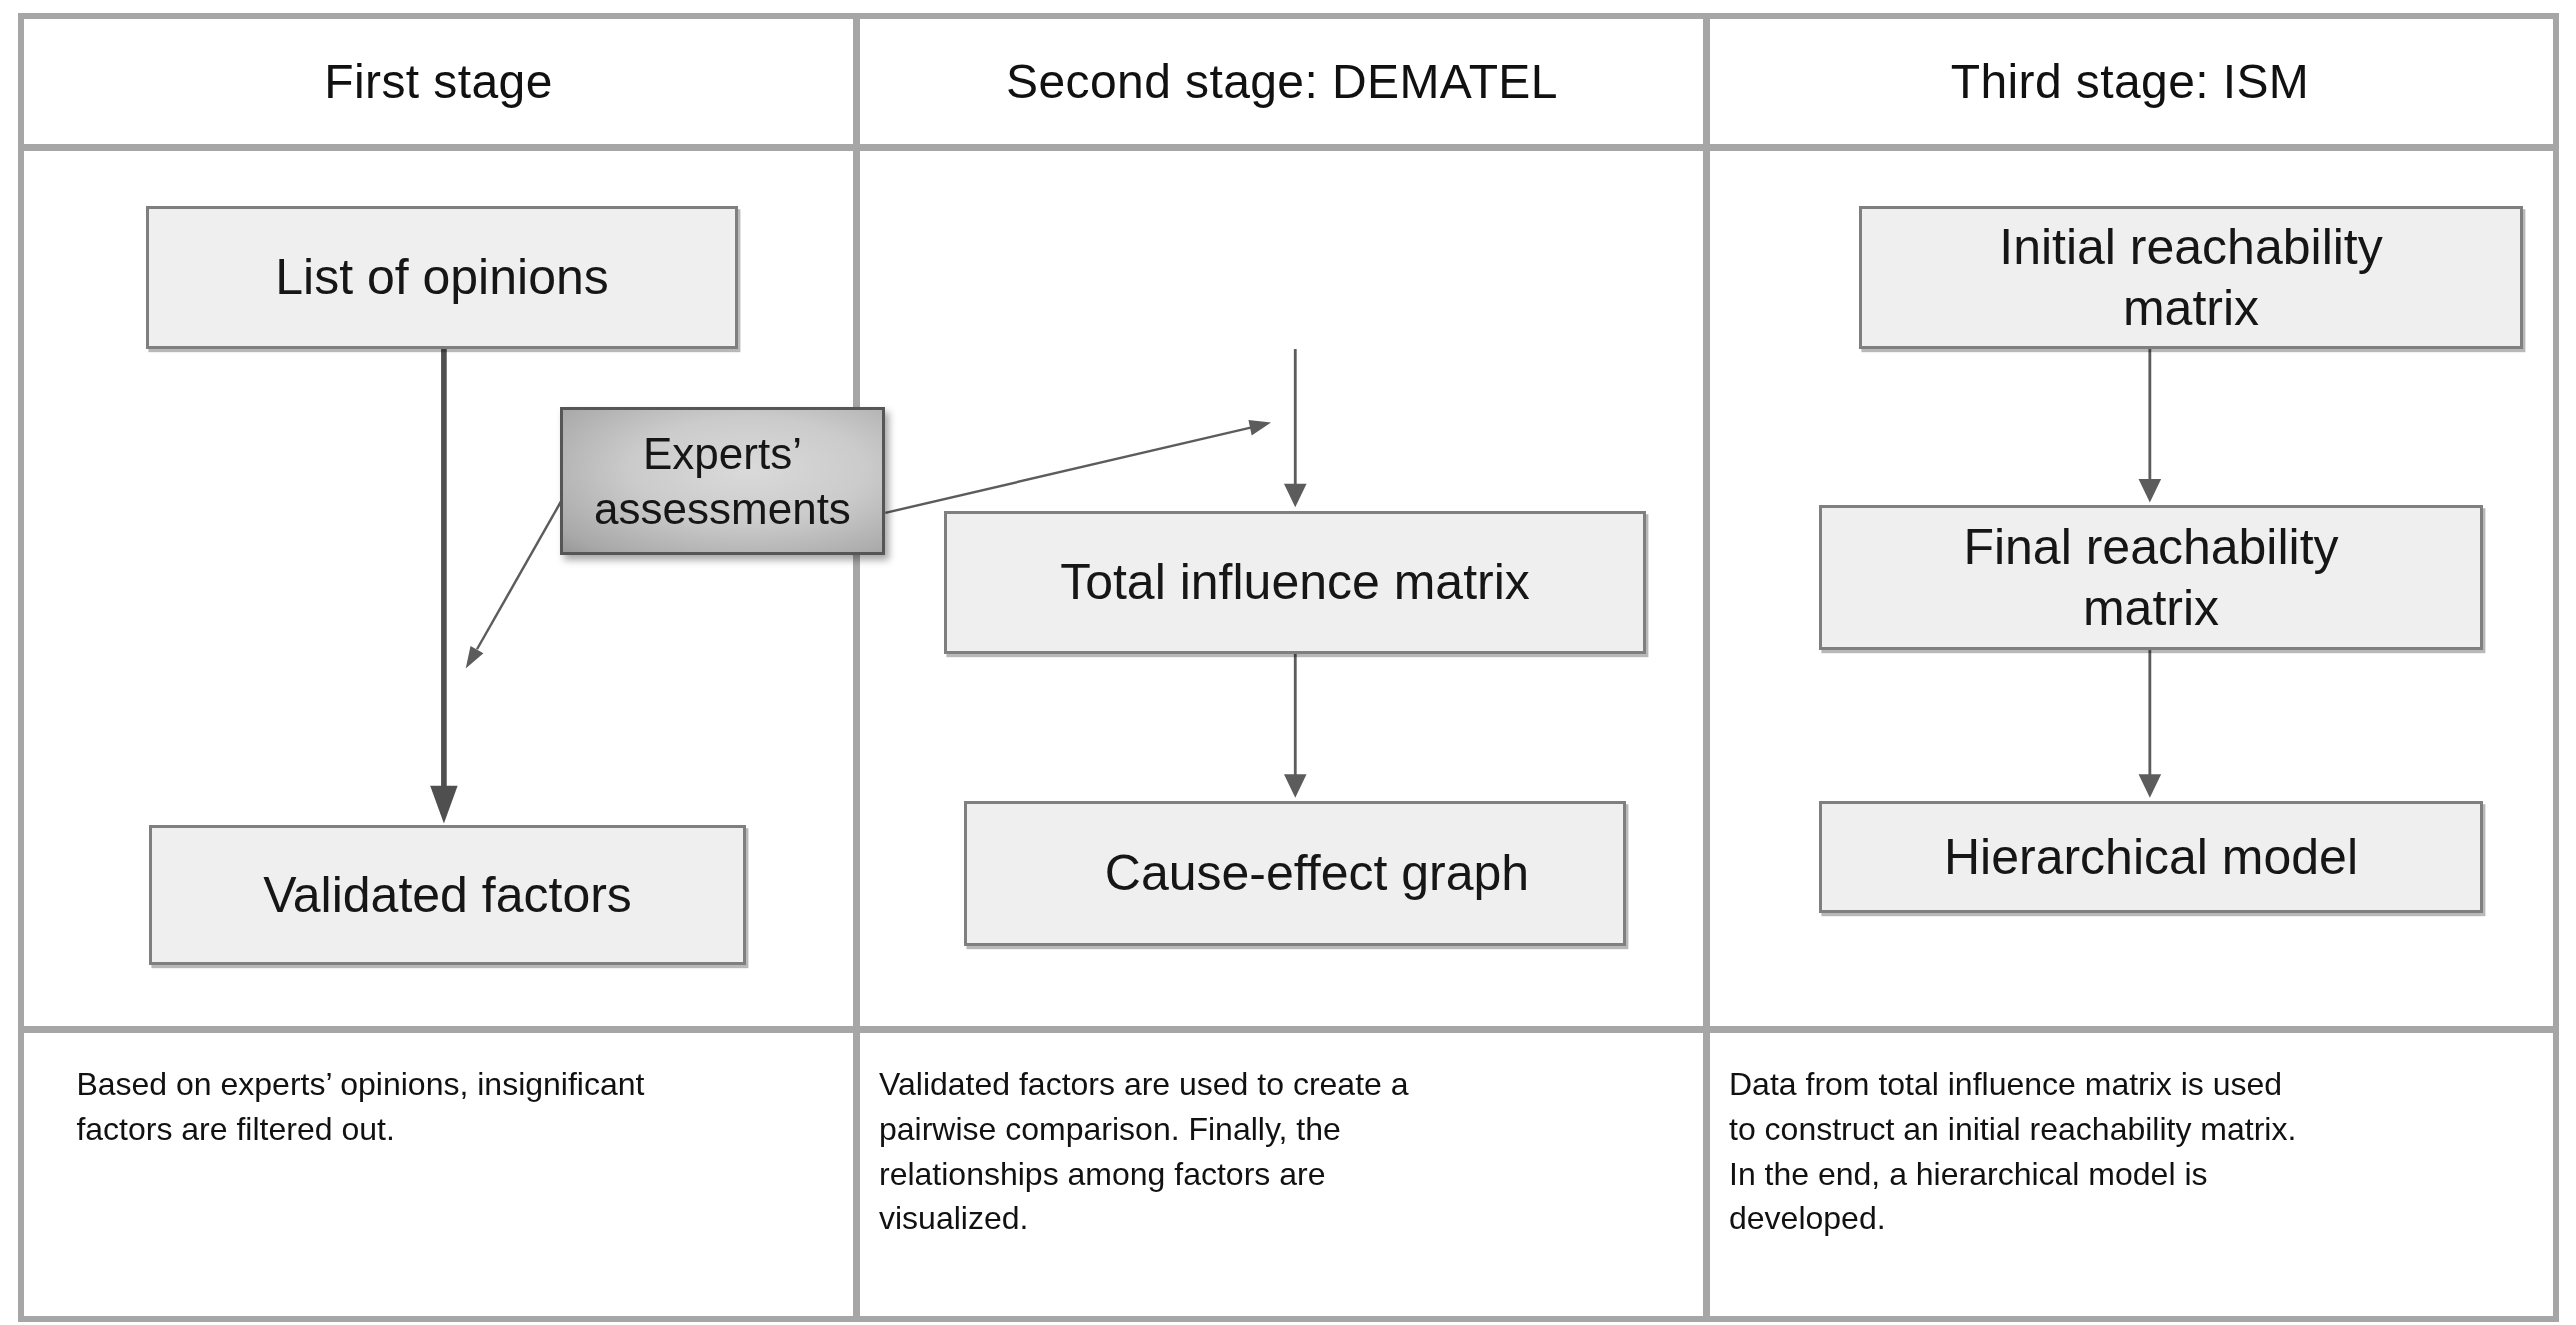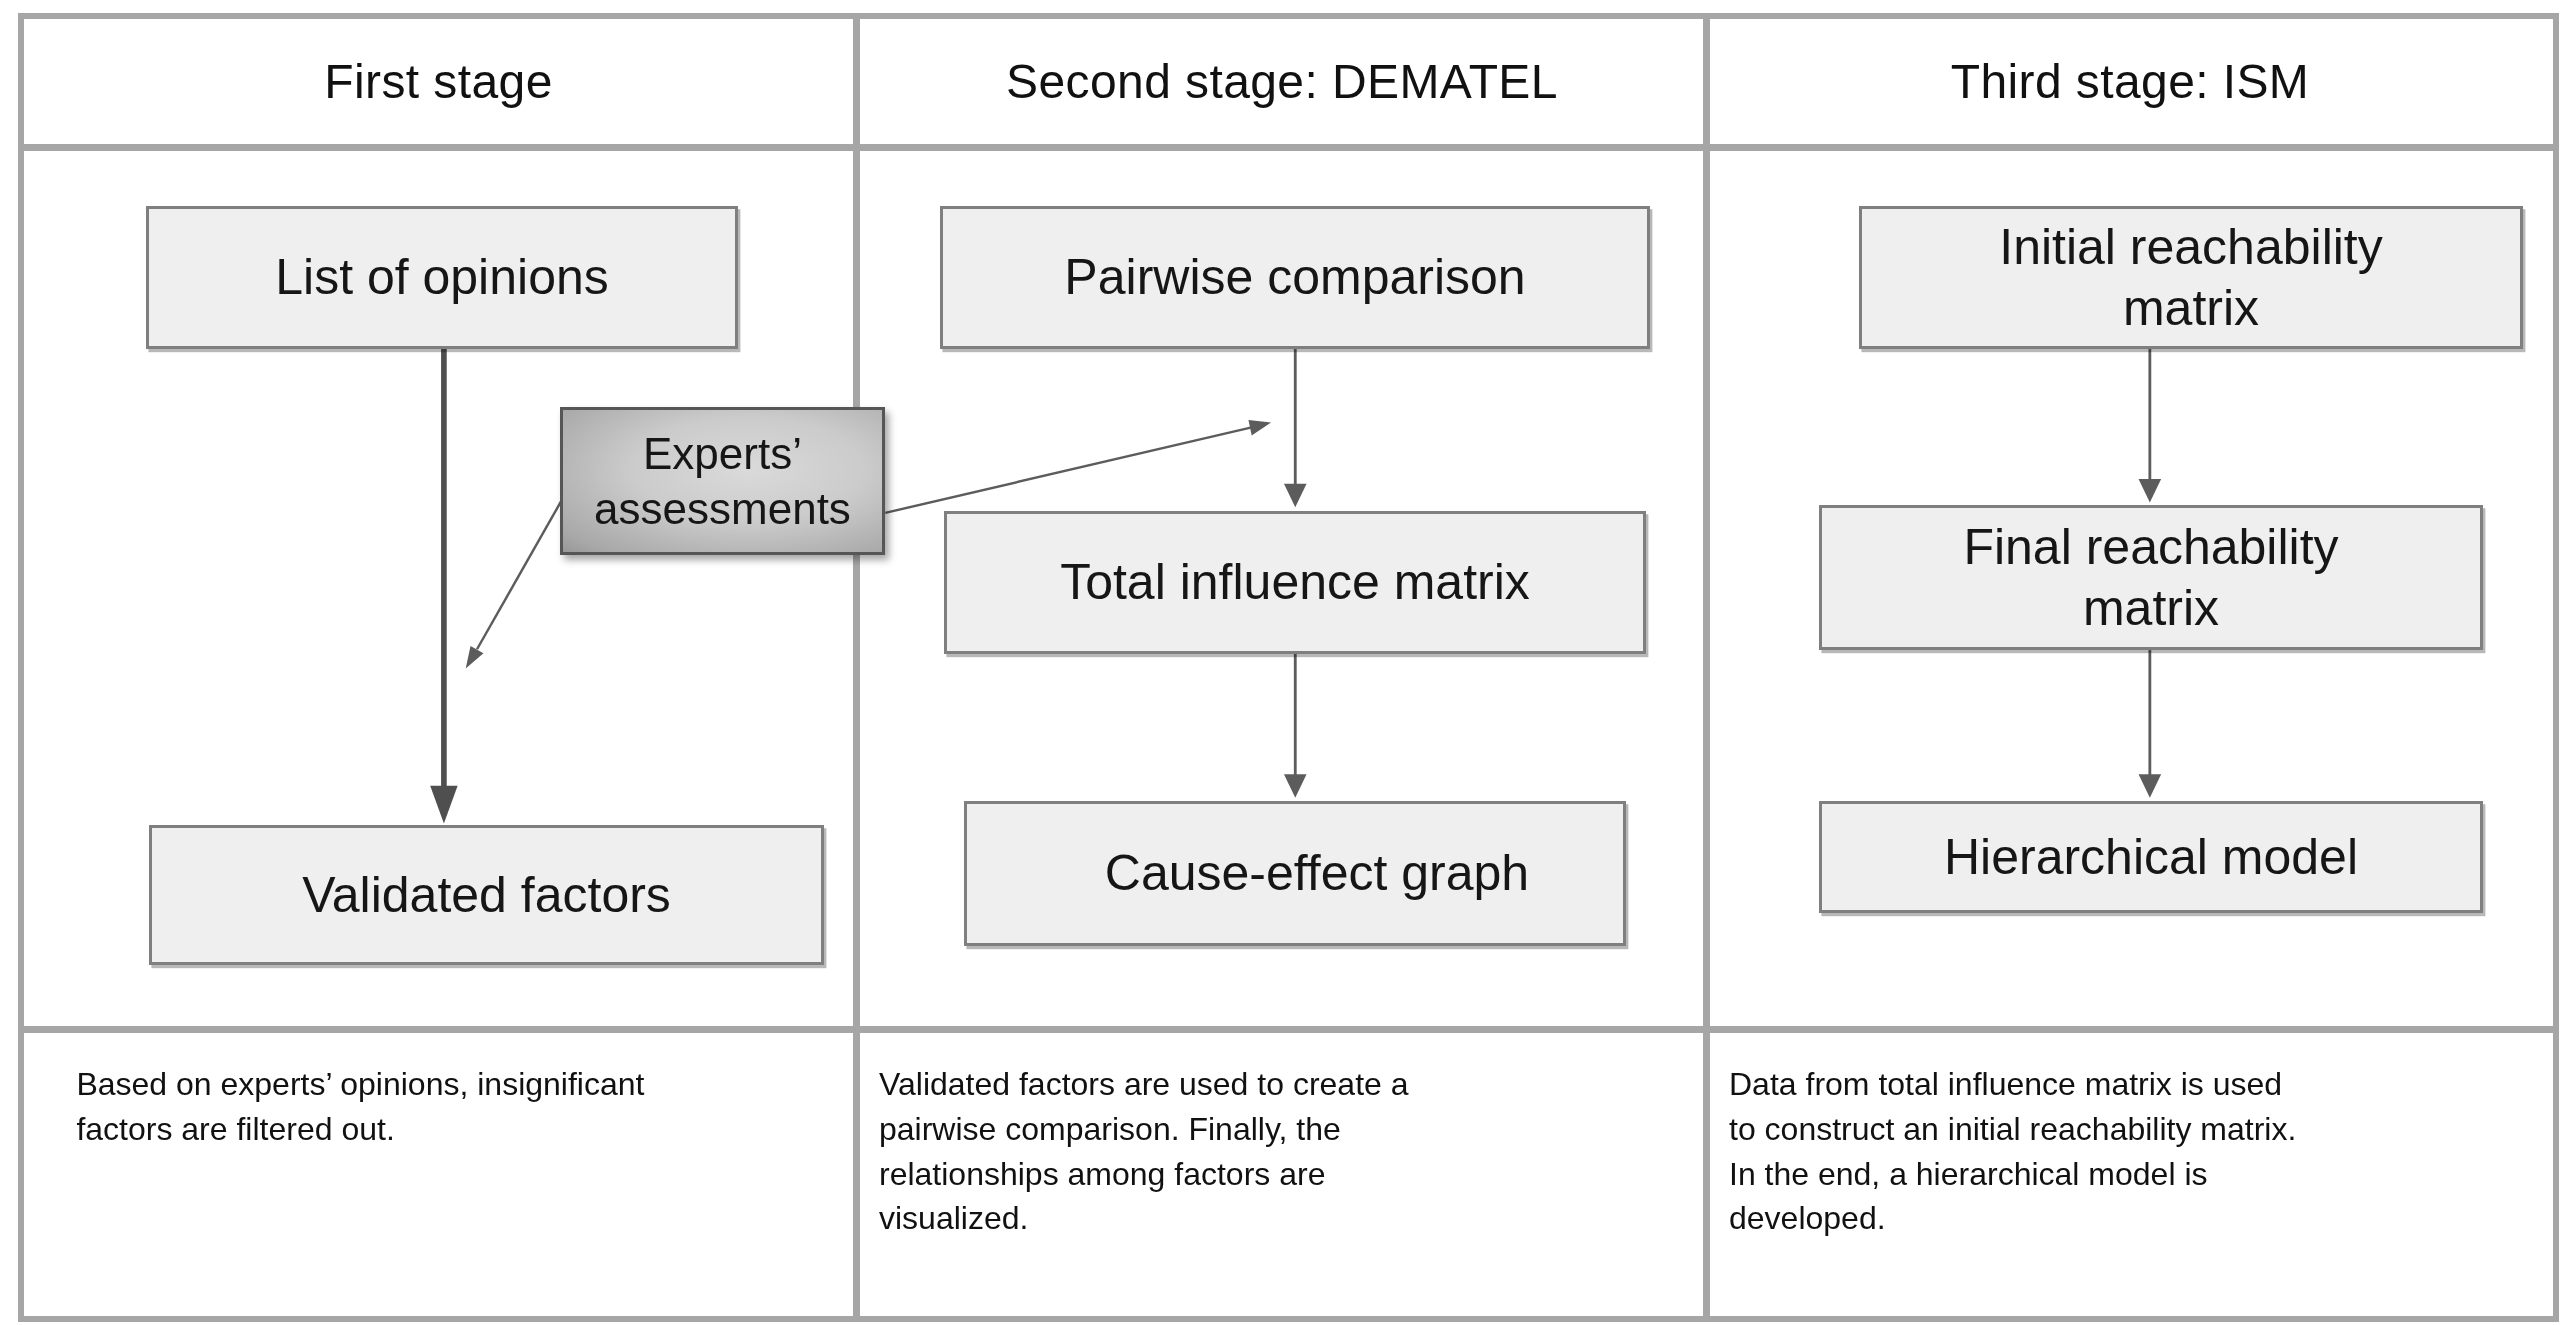--- a/index.html
+++ b/index.html
@@ -51,21 +51,21 @@
     border: 3.2px solid #7f7f7f;
     box-shadow: 2.4px 3.2px 0 rgba(0,0,0,0.28);
     display: flex; align-items: center; justify-content: center;
     text-align: center;
     font-size: 50px; line-height: 1.22;
     white-space: pre-line;
     color: #161616;
     z-index: 3;
   }
   .n-list      { left: 122px;  top: 187px; width: 592px; height: 143px; }
-  .n-validated { left: 125px;  top: 806px; width: 675px; height: 140px; }
+  .n-validated { left: 125px;  top: 806px; width: 597px; height: 140px; }
   .n-pairwise  { left: 916px; top: 187px; width: 710px; height: 143px; }
   .n-total     { left: 920px; top: 492px; width: 702px; height: 143px; }
   .n-cause     { left: 940px; top: 782px; width: 662px; height: 145px; padding-left: 44px; }
   .n-initial   { left: 1795px; top: 187px; width: 664px; height: 143px; margin-left: 40px; }
   .n-final     { left: 1795px; top: 486px; width: 664px; height: 145px; }
   .n-hier      { left: 1795px; top: 782px; width: 664px; height: 112px; }
 
   
   .note {
     position: absolute;
@@ -148,21 +148,20 @@
     </g>
 
     <g>
       <line x1="2634" y1="782" x2="2634" y2="940" stroke="#5c5c5c" stroke-width="3.5"></line>
       <polygon points="2634,965 2620,936 2648,936" fill="#5c5c5c"></polygon>
     </g>
   </svg>
 
   <div class="node n-list">List of opinions</div>
   <div class="node n-validated">Validated factors</div>
-  <div class="node n-pairwise">Pairwise comparison</div>
   <div class="node n-total">Total influence matrix</div>
   <div class="node n-cause">Cause-effect graph</div>
   <div class="node n-initial">Initial reachability
 matrix</div>
   <div class="node n-final">Final reachability
 matrix</div>
   <div class="node n-hier">Hierarchical model</div>
 
   <div class="note">Experts’
 assessments</div>

